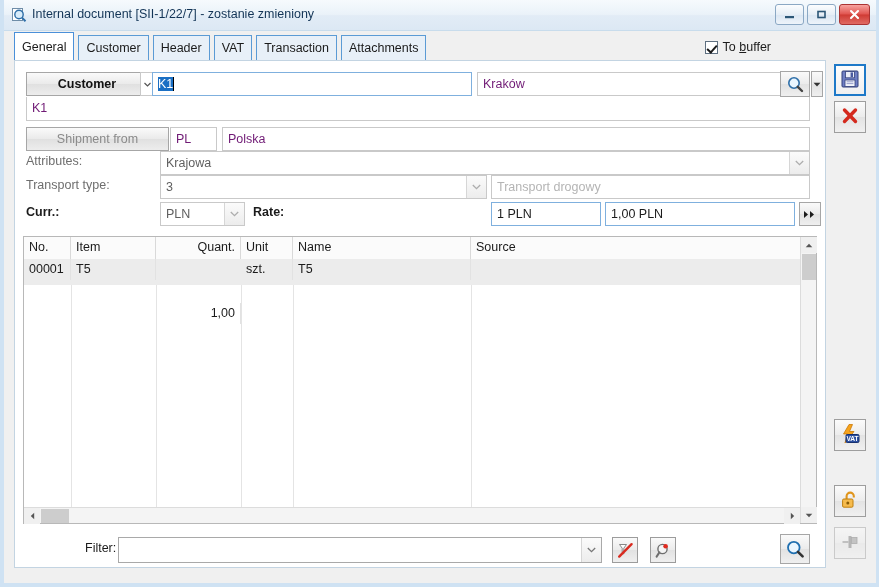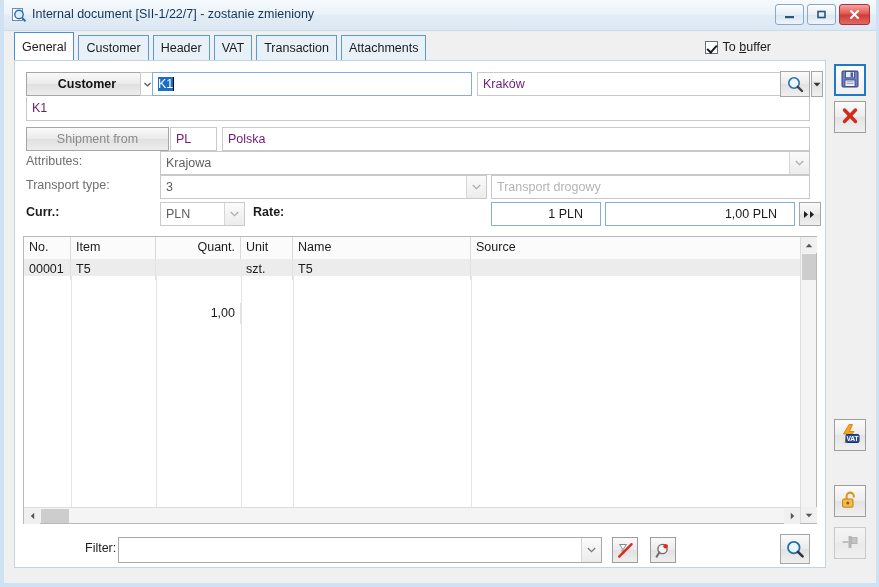--- a/index.html
+++ b/index.html
@@ -89,21 +89,21 @@
   .btn-grey.bold{font-weight:bold;color:#111;}
   .btn-grey.dim{color:#8a8a8a;}
   .field{
     position:absolute;height:24px;box-sizing:border-box;
     border:1px solid #c9c9c9;background:#fff;
     font-size:12.5px;color:#701a75;
     padding:0 5px;line-height:22px;white-space:nowrap;overflow:hidden;
   }
   .field.focus{border:1px solid #7fb0de;}
   .field.ph{color:#b4b4b4;}
-  .field.right{text-align:right;padding-right:4px;}
+  .field.right{padding-right:4px;}
   .field.dark{color:#1b1b1b;}
   .sel{
     position:absolute;height:24px;box-sizing:border-box;
     border:1px solid #c9c9c9;background:#fff;font-size:12.5px;color:#5f5f5f;
     line-height:22px;padding:0 5px;white-space:nowrap;overflow:hidden;
   }
   .sel .arrowbox{
     position:absolute;right:0;top:0;width:19px;height:22px;
     background:linear-gradient(to bottom,#fbfbfb,#ececec);
     border-left:1px solid #d6d6d6;
@@ -136,21 +136,21 @@
     background:#fbfbfb;border-bottom:1px solid #cfcfcf;
   }
   .gh{
     position:absolute;top:0;height:22px;line-height:21px;
     font-size:12.5px;color:#1b1b1b;box-sizing:border-box;
     border-right:1px solid #d9d9d9;padding:0 5px;white-space:nowrap;
   }
   .gh.r{text-align:right;}
   .gbody{position:absolute;left:0;top:22px;right:0;bottom:0;overflow:hidden;}
   .grow{
-    position:absolute;left:0;right:0;height:17px;line-height:20px;font-size:12.5px;
+    position:absolute;left:0;right:0;height:26px;line-height:20px;font-size:12.5px;
   }
   .grow.sel-row{background:#ececec;}
   .gc{
     position:absolute;top:0;height:21px;box-sizing:border-box;
     border-right:1px solid #e2e2e2;padding:0 5px;white-space:nowrap;overflow:hidden;
   }
   .gc.r{text-align:right;}
   .gridline{
     position:absolute;top:0;bottom:0;width:1px;background:#e4e4e4;
   }

